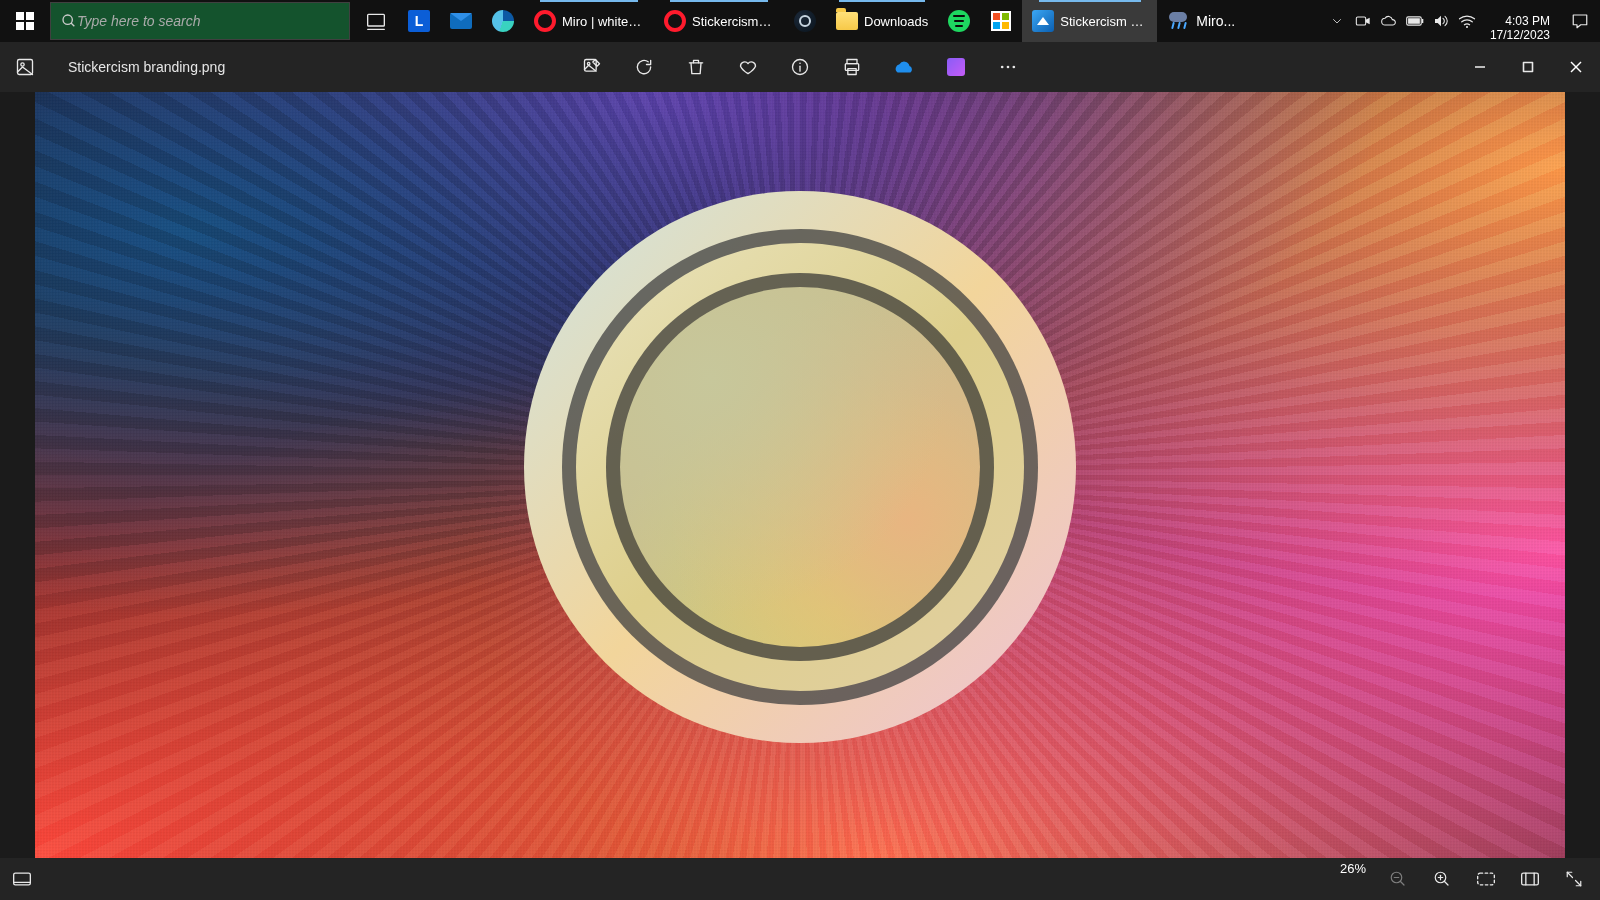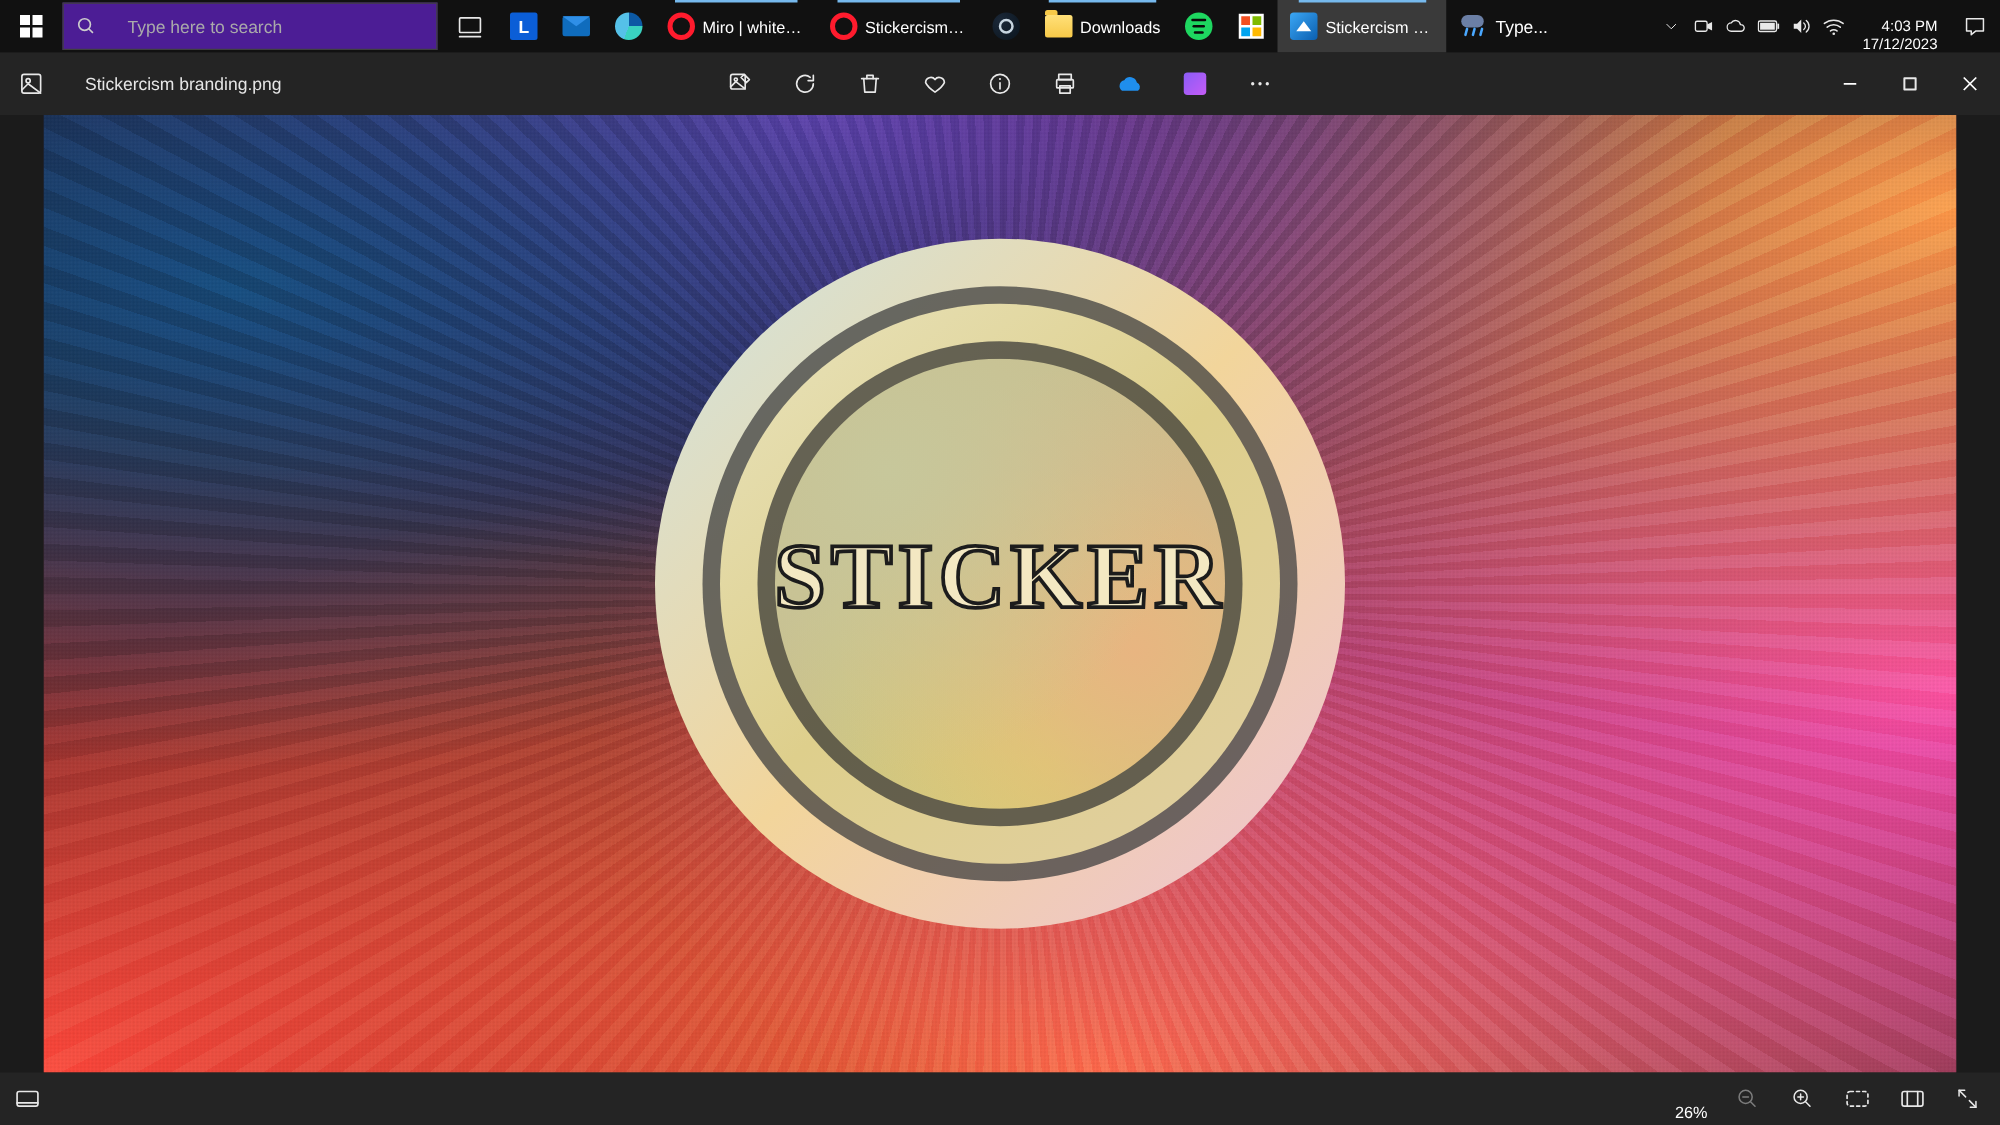--- a/index.html
+++ b/index.html
@@ -3,21 +3,21 @@
 <meta charset="utf-8">
 <style>
   * { margin:0; padding:0; box-sizing:border-box; font-family:"Segoe UI",Arial,sans-serif; user-select:none; }
   html,body { width:1600px; height:900px; background:#1b1b1b; overflow:hidden; }
 
   
   .taskbar { position:absolute; top:0; left:0; right:0; height:42px; background:#111; display:flex; align-items:center; color:#fff; font-size:14px; }
   .start-btn { width:50px; height:42px; display:flex; align-items:center; justify-content:center; }
   .win-logo { width:18px; height:18px; display:grid; grid-template:1fr 1fr/1fr 1fr; gap:2px; }
   .win-logo div { background:#fff; }
-  .search-box { width:300px; height:38px; margin:2px 4px 2px 0; background:#4c1d95; border:1px solid #404040; display:flex; align-items:center; padding:0 10px; color:#aaa; gap:25px; }
+  .search-box { width:300px; height:38px; margin:2px 4px 2px 0; background:#14532d; border:1px solid #404040; display:flex; align-items:center; padding:0 10px; color:#aaa; gap:0;font-style:italic; }
   .search-box svg { width:16px; height:16px; stroke:#ccc; fill:none; stroke-width:2; }
   .tb-icon-btn { width:44px; height:42px; display:flex; align-items:center; justify-content:center; }
   .task-item { height:42px; display:flex; align-items:center; gap:6px; padding:0 10px; position:relative; }
   .task-item .app-ic { width:22px; height:22px; flex-shrink:0; display:flex; align-items:center; justify-content:center; }
   .task-item .lbl { color:#fff; font-size:13px; white-space:nowrap; overflow:hidden; text-overflow:ellipsis; }
   .task-item.running::after { content:""; position:absolute; top:0; left:12%; right:12%; height:2px; background:#76b9ed; }
   .task-item.active { background:#3a3a3a; }
   .opera-ring { width:22px; height:22px; border-radius:50%; border:4px solid #ff1b2d; background:transparent; box-sizing:border-box; }
   .spotify { width:22px; height:22px; border-radius:50%; background:#1ed760; display:flex; flex-direction:column; justify-content:center; align-items:center; gap:3px; }
   .spotify span{ display:block; height:2px; background:#0a0a0a; border-radius:2px;}
@@ -85,21 +85,21 @@
     #c9bf8f;
   }
   .logo-text { position:absolute; left:50%; top:50%; transform:translate(-50%,-58%); text-align:center; }
   .logo-line { font-family:"Cooper Black","Arial Black",serif; font-weight:900; color:#f3e8c2; -webkit-text-stroke:3px #1c1c1c; letter-spacing:4px; line-height:.95; white-space:nowrap; }
   .logo-l1 { font-size:74px; }
   .logo-l2 { font-size:74px; margin-top:2px; }
 
   
   .bottombar { position:absolute; left:0; right:0; bottom:0; height:42px; background:#242424; display:flex; align-items:center; color:#fff; }
   .filmstrip-btn { width:44px; height:42px; display:flex; align-items:center; justify-content:center; }
-  .zoom-cluster { margin-left:auto; display:flex; align-items:flex-end; gap:4px; padding-right:6px; }
+  .zoom-cluster { margin-left:auto; display:flex; align-items:flex-start; gap:4px; padding-right:6px; }
   .zoom-pct { font-size:13px; margin-right:8px; }
   .zb { width:40px; height:36px; display:flex; align-items:center; justify-content:center; border-radius:4px; }
 
   svg{display:block;}
   .stroke{stroke:#e8e8e8;fill:none;stroke-width:1.6;stroke-linecap:round;stroke-linejoin:round;}
 </style>
 </head>
 <body>
 
 <div class="taskbar">
@@ -201,21 +201,21 @@
     <span class="lbl">Stickercism b...</span>
   </div>
 
   <div class="weather-zone">
     <div class="rain-ic">
       <div class="cl"></div>
       <div class="dr" style="top:12px;left:5px"></div>
       <div class="dr" style="top:12px;left:11px"></div>
       <div class="dr" style="top:12px;left:17px"></div>
     </div>
-    <span>Type...</span>
+    <span>Miro...</span>
   </div>
 
   <div class="tray">
     <div class="tray-ic">
       <svg width="12" height="12" viewBox="0 0 24 24" class="stroke">
           <polyline points="5 9 12 16 19 9"></polyline>
         </svg>
     </div>
     <div class="tray-ic">
       <svg width="16" height="16" viewBox="0 0 24 24" class="stroke">
@@ -355,21 +355,20 @@
     <div class="noise"></div>
     <div class="noise2"></div>
     <div class="medallion">
       <div class="ring-outer"></div>
       <div class="ring1"></div>
       <div class="ring2"></div>
       <div class="ring3"></div>
       <div class="ring4"></div>
       <div class="core"></div>
       <div class="logo-text">
-        <div class="logo-line logo-l1">STICKER</div>
       </div>
     </div>
   </div>
 </div>
 
 <div class="bottombar">
   <div class="filmstrip-btn">
     <svg width="20" height="16" viewBox="0 0 24 18" class="stroke">
         <rect x="2" y="2" width="20" height="14" rx="2"></rect>
         <line x1="2" y1="13" x2="22" y2="13"></line>

